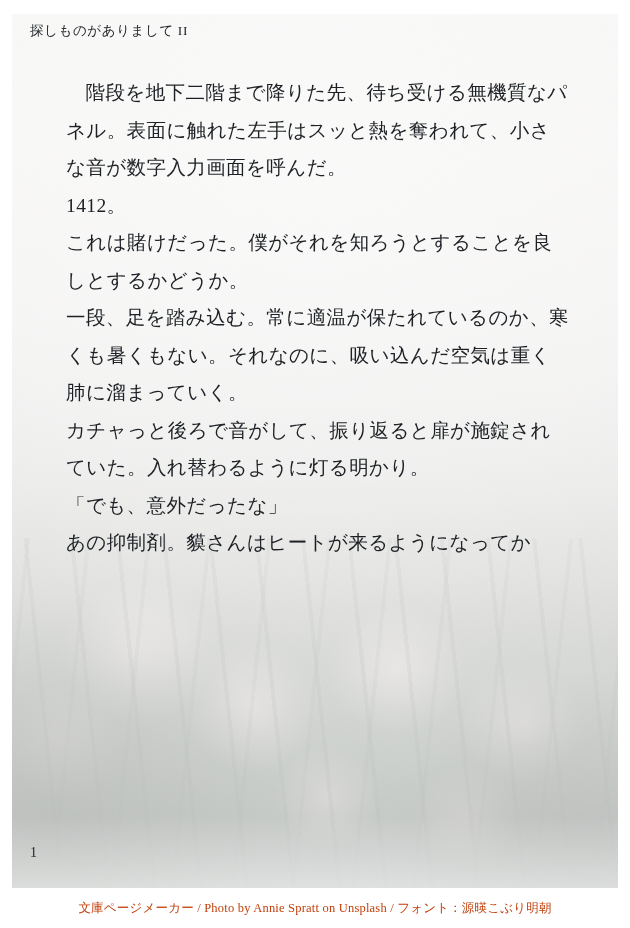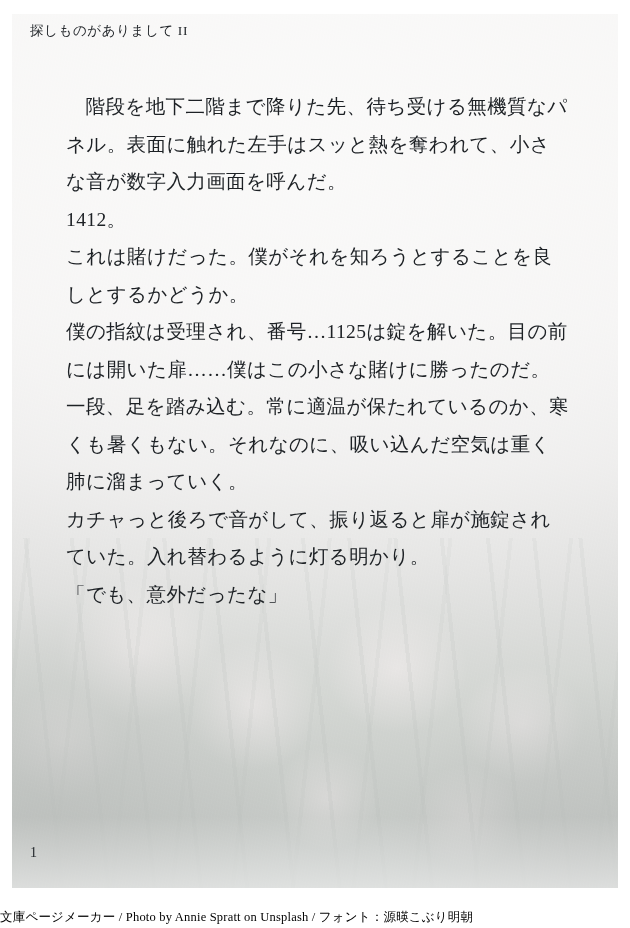--- a/index.html
+++ b/index.html
@@ -108,21 +108,21 @@
     top: 22px;
     left: 30px;
     font-size: 13.5px;
     letter-spacing: 0.6px;
     color: #23272b;
     font-family: "Liberation Serif", serif;
   }
 
   .body-text {
     position: absolute;
-    top: 88px;
+    top: 74px;
     left: 66px;
     width: 504px;
     font-size: 19.5px;
     line-height: 37.5px;
     color: #1d2125;
     letter-spacing: 0.4px;
     font-family: "Liberation Serif", serif;
   }
   .body-text p {
     margin: 0;
@@ -136,23 +136,24 @@
     position: absolute;
     left: 30px;
     top: 845px;
     font-size: 14px;
     color: #22262a;
   }
 
   .footer {
     position: absolute;
     left: 0; right: 0;
-    bottom: 2px;
+    bottom: 11px;
+    text-align: center;
     font-size: 12.5px;
-    color: #000000;
+    color: #c2410c;
     letter-spacing: 0.2px;
     z-index: 5;
   }
 </style>
 </head>
 <body>
 
 <div class="page">
 
   <div class="photo">
@@ -167,23 +168,23 @@
   <div class="margin-right"></div>
 
   <div class="content">
 
     <div class="header">探しものがありまして II</div>
 
     <div class="body-text">
       <p class="indent">階段を地下二階まで降りた先、待ち受ける無機質なパネル。表面に触れた左手はスッと熱を奪われて、小さな音が数字入力画面を呼んだ。</p>
       <p>1412。</p>
       <p>これは賭けだった。僕がそれを知ろうとすることを良しとするかどうか。</p>
-      <p>僕の指紋は受理され、番号…1125は錠を解いた。目の前には開いた扉……僕はこの小さな賭けに勝ったのだ。</p>
       <p>一段、足を踏み込む。常に適温が保たれているのか、寒くも暑くもない。それなのに、吸い込んだ空気は重く肺に溜まっていく。</p>
       <p>カチャっと後ろで音がして、振り返ると扉が施錠されていた。入れ替わるように灯る明かり。</p>
       <p>「でも、意外だったな」</p>
+      <p>あの抑制剤。貘さんはヒートが来るようになってか</p>
     </div>
 
     <div class="page-number">1</div>
   </div>
 
   <div class="footer">文庫ページメーカー / Photo by Annie Spratt on Unsplash / フォント：源暎こぶり明朝</div>
 </div>
 
 </body></html>

